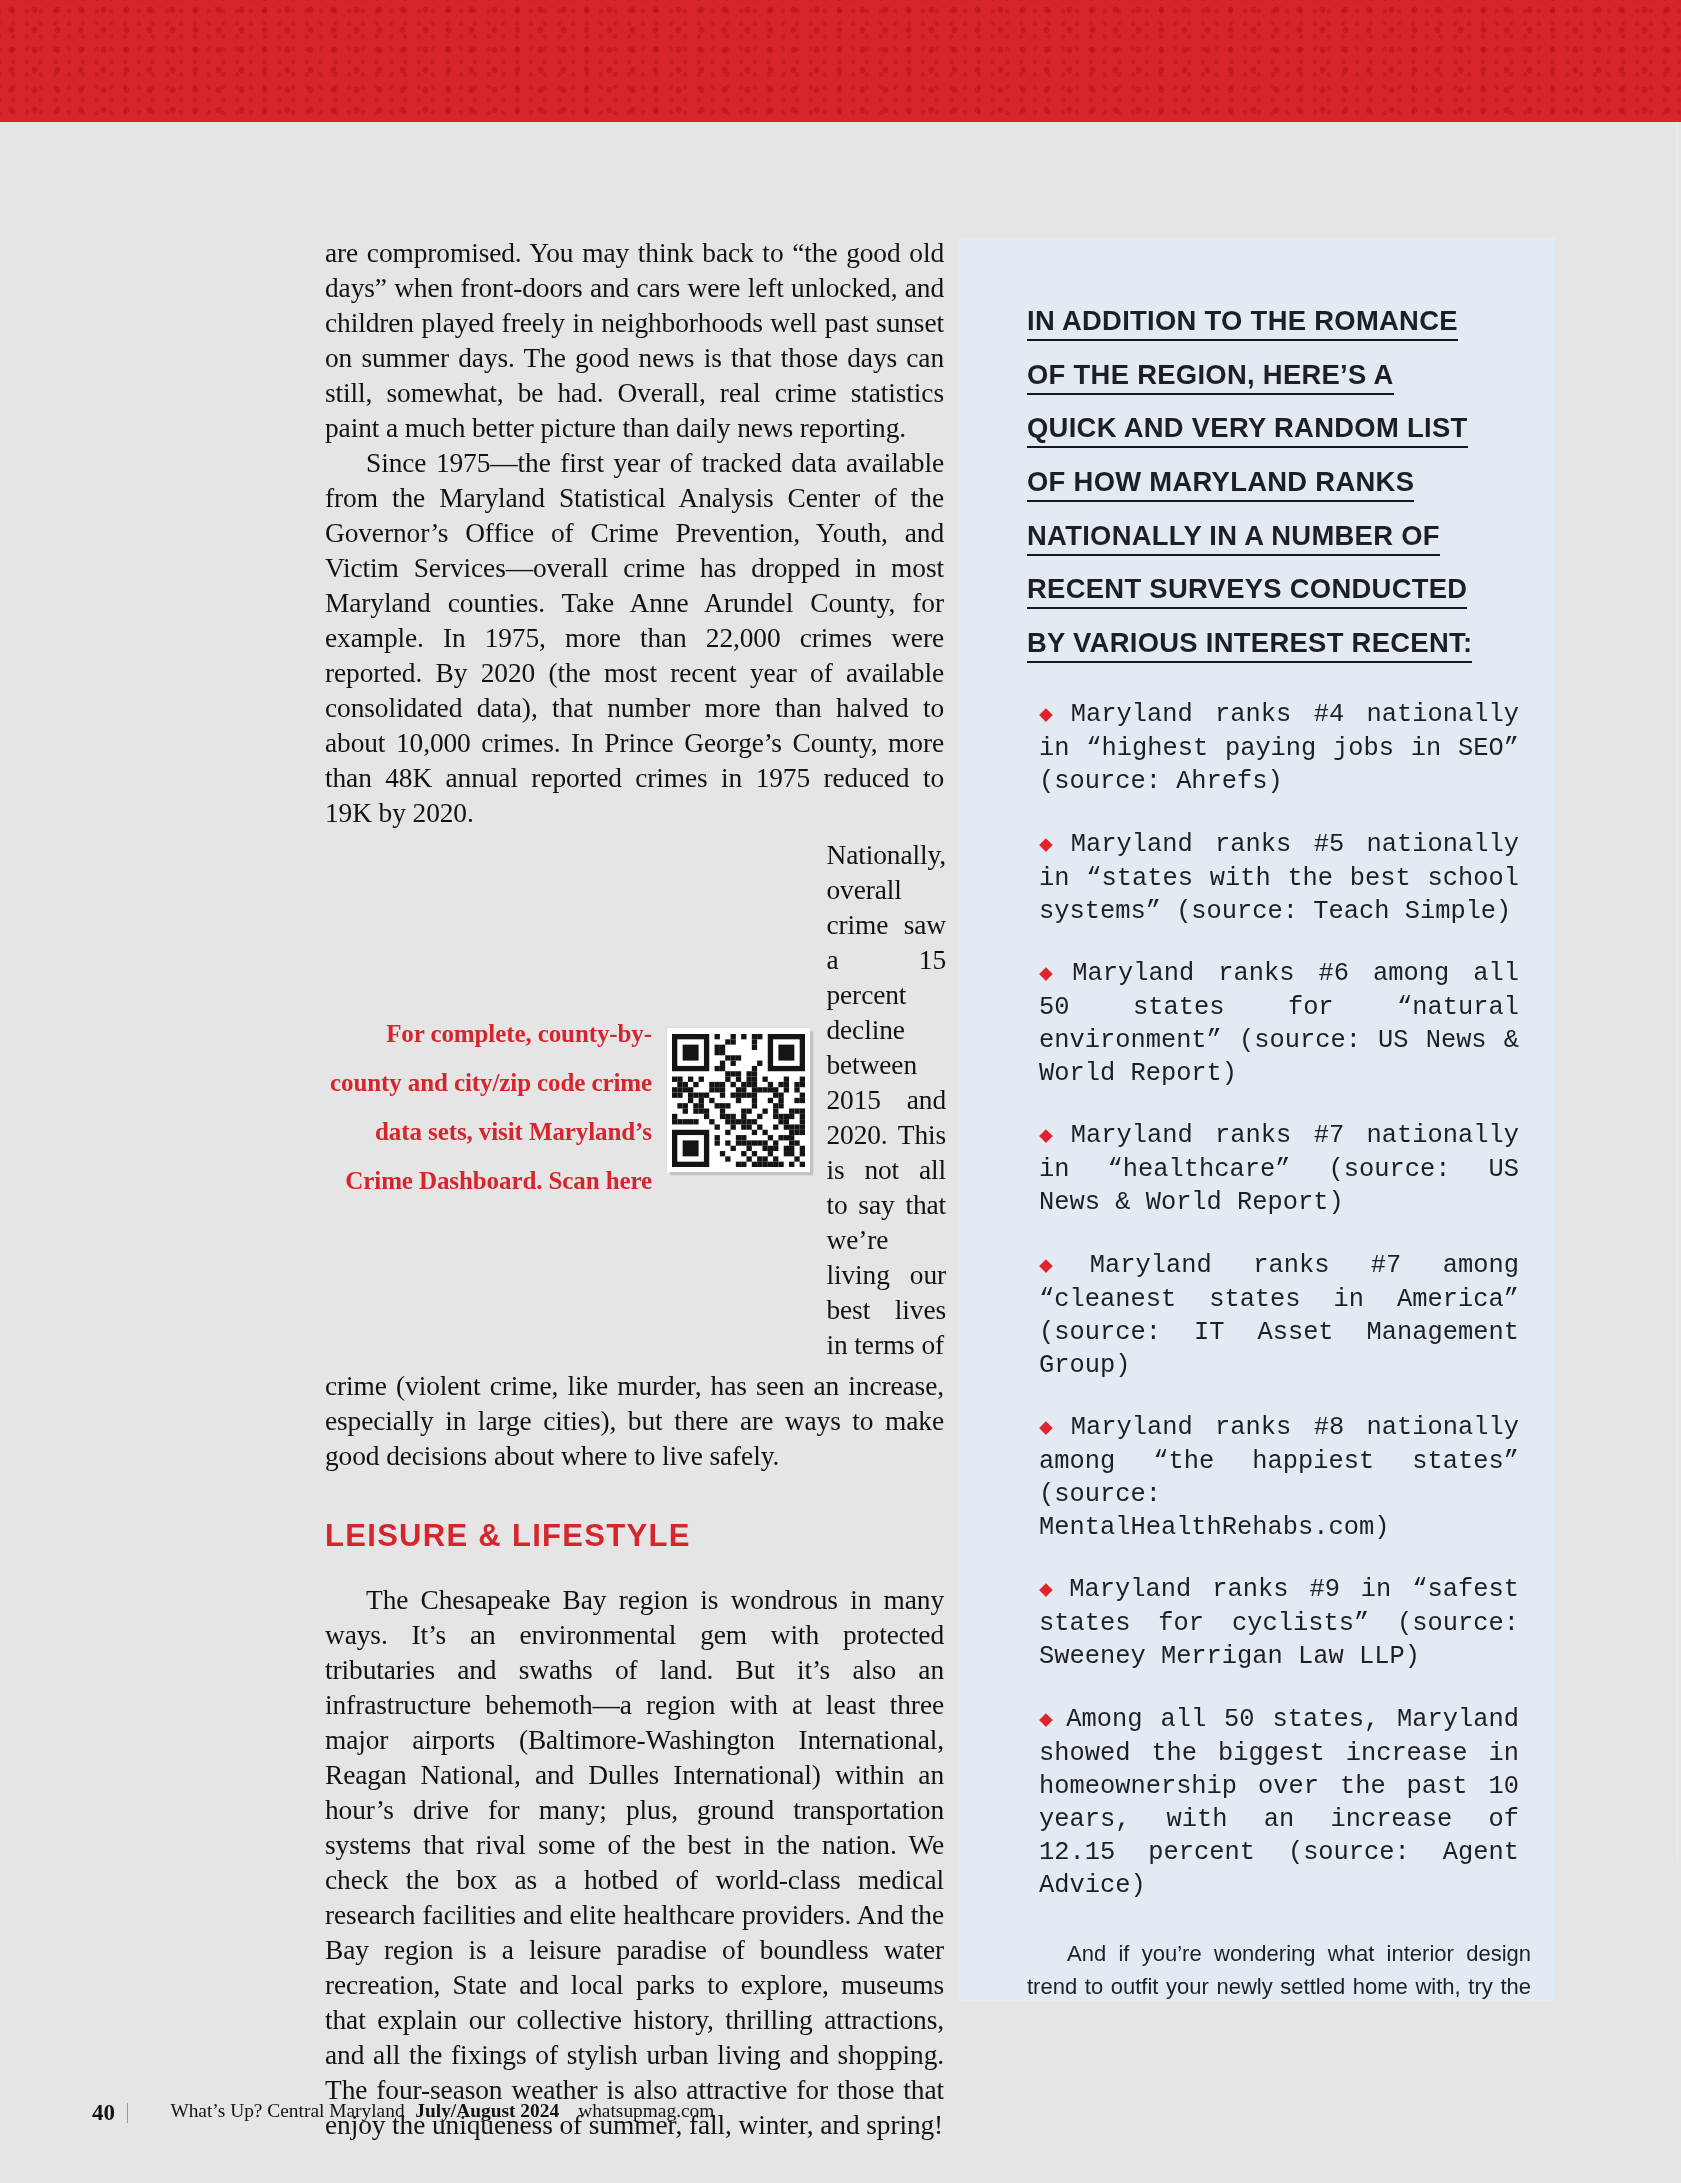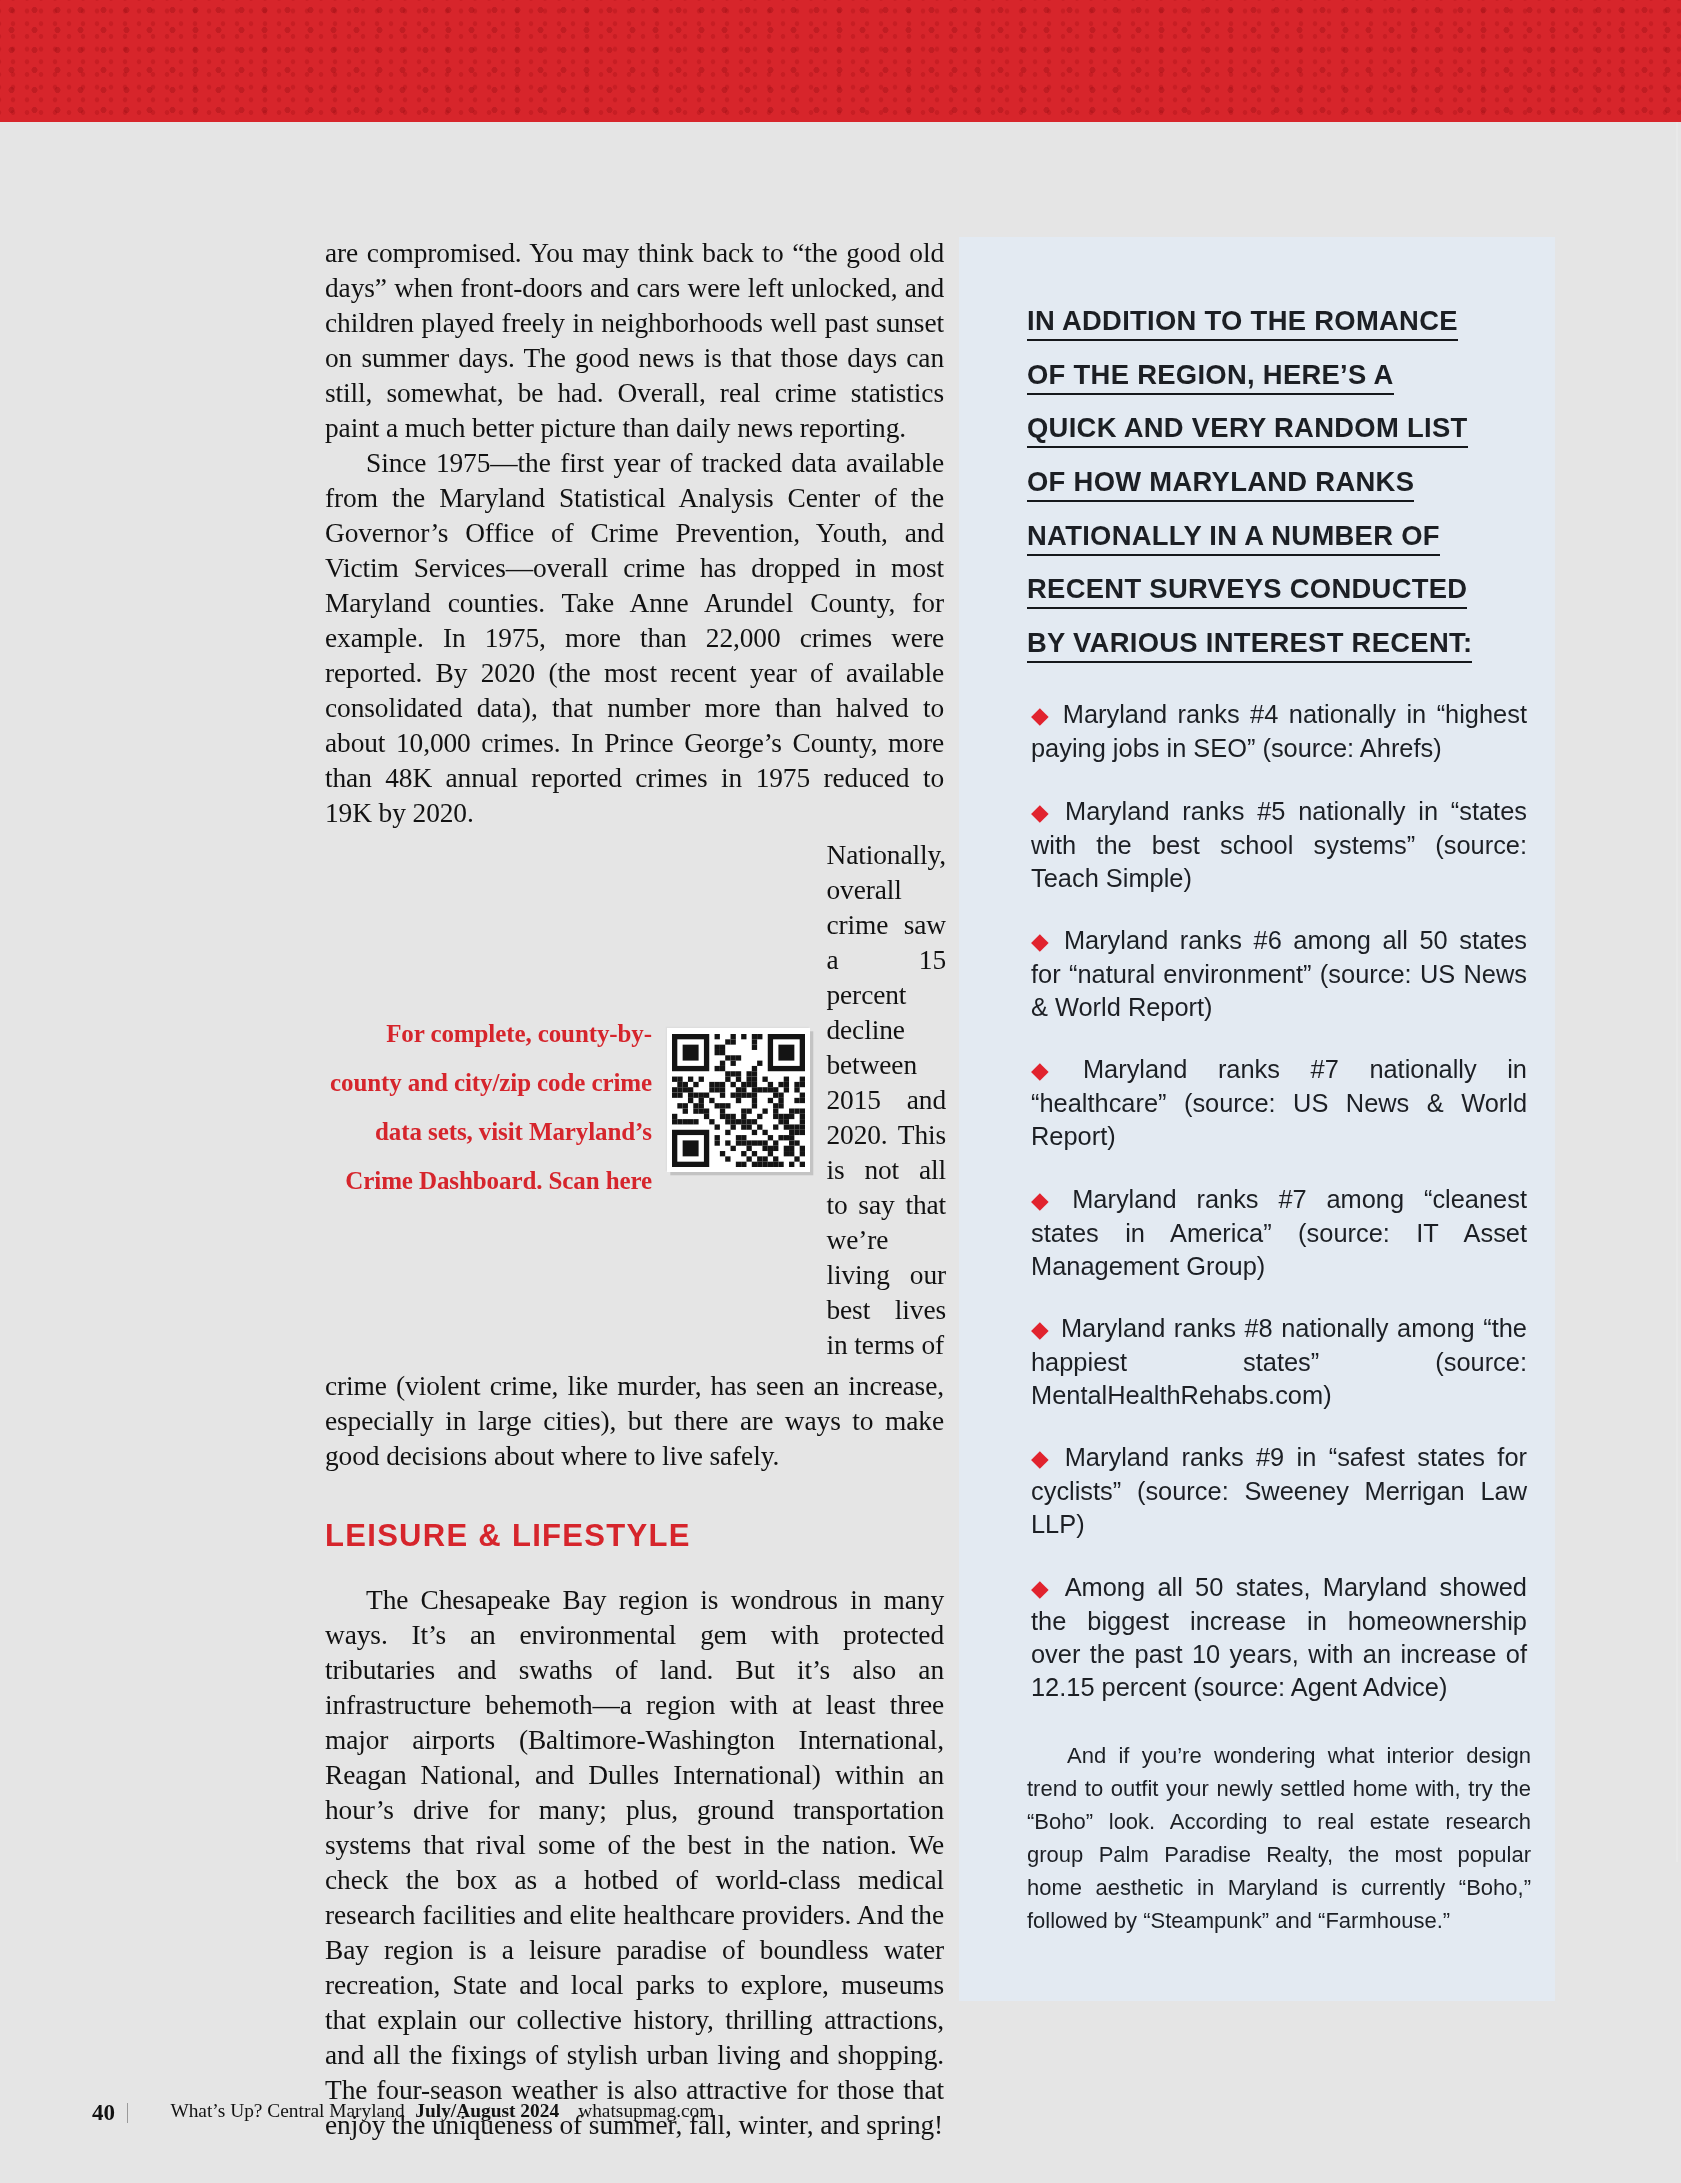--- a/index.html
+++ b/index.html
@@ -101,21 +101,21 @@
     display: table;
     font-weight: bold;
     font-size: 27.4px;
     letter-spacing: 0.3px;
     line-height: 33px;
     padding-bottom: 2px;
     border-bottom: 2px solid #15181c;
     margin-bottom: 16.7px;
     white-space: nowrap;
   }
-  .sb-bullets { list-style: none; margin: 4px; padding: 0; }
+  .sb-bullets { list-style: none; margin: 12px; padding: 0; font-family: Liberation Mono, monospace; }
   .sb-bullets li {
     font-size: 25.4px;
     line-height: 33px;
     text-align: justify;
     margin-bottom: 29.4px;
   }
   .diamond {
     color: #e1232e;
     font-size: 23px;
     margin-right: 10.7px;

